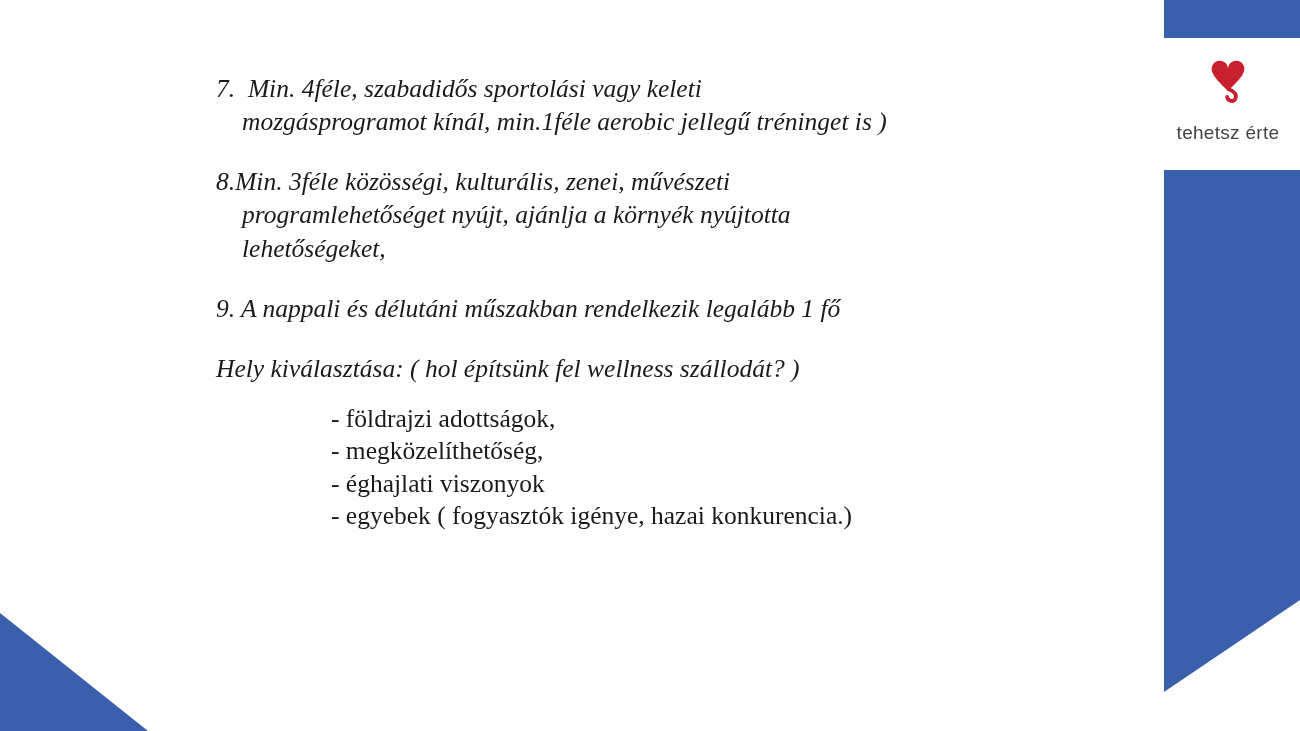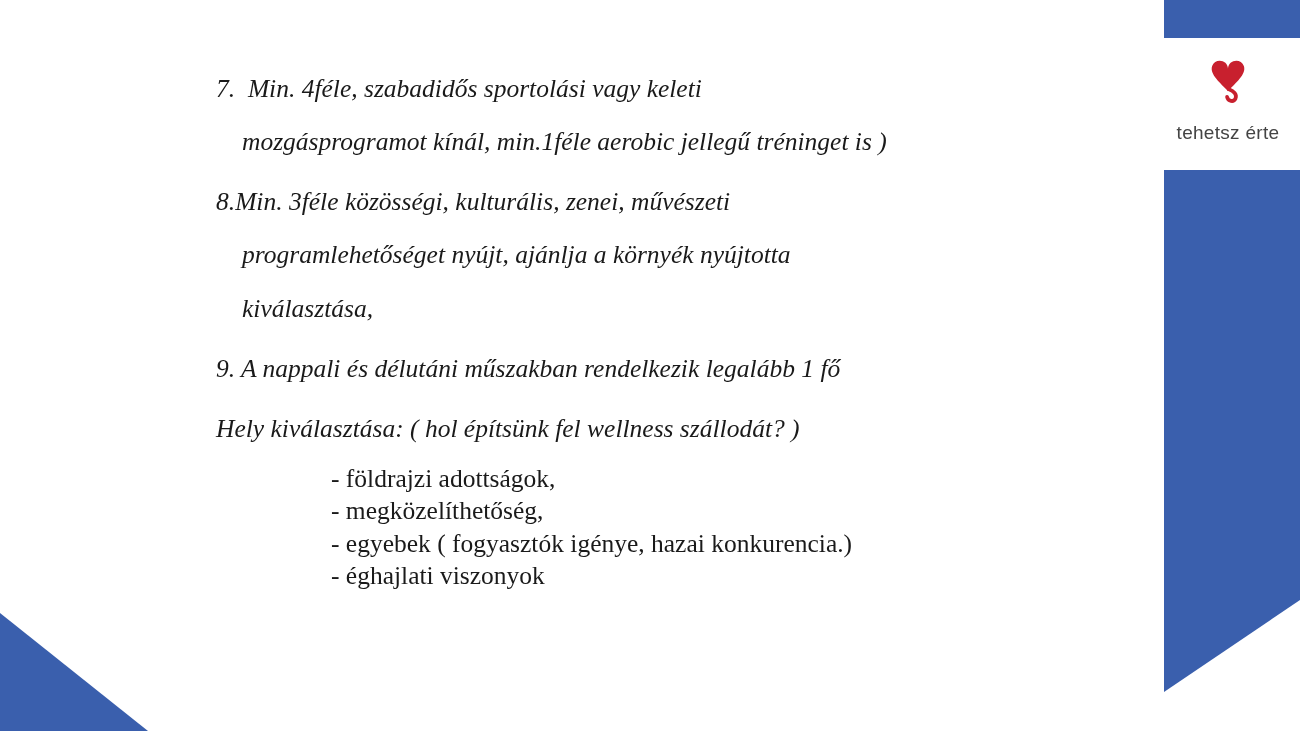--- a/index.html
+++ b/index.html
@@ -102,21 +102,20 @@
   .item {
     display: block;
     white-space: pre-wrap;
   }
   .item.num {
     text-indent: 0;
   }
   .indent {
     display: block;
     padding-left: 26px;
-    margin-top: 20px;
   }
   .sub-list {
     margin-top: 18px;
     padding-left: 115px;
   }
   .sub-list .line {
     display: block;
     line-height: 1.27;
   }
   .heading-line {
@@ -144,32 +143,32 @@
   <div class="content">
 
     <div class="block">
       <span class="item num"><span>7.</span>&nbsp; <span>Min. 4féle, szabadidős sportolási vagy keleti</span></span>
       <span class="indent">mozgásprogramot kínál, min.1féle aerobic jellegű tréninget is )</span>
     </div>
 
     <div class="block">
       <span class="item num"><span>8.</span><span>Min. 3féle közösségi, kulturális, zenei, művészeti</span></span>
       <span class="indent">programlehetőséget nyújt, ajánlja a környék nyújtotta</span>
-      <span class="indent">kiválasztása,</span>
+      <span class="indent">lehetőségeket,</span>
     </div>
 
     <div class="block">
       <span class="item num"><span>9.</span> <span>A nappali és délutáni műszakban rendelkezik legalább 1 fő</span></span>
     </div>
 
     <div class="block tight">
       <span class="heading-line">Hely kiválasztása: ( hol építsünk fel wellness szállodát? )</span>
     </div>
 
     <div class="sub-list">
       <span class="line">- földrajzi adottságok,</span>
       <span class="line">- megközelíthetőség,</span>
+      <span class="line">- éghajlati viszonyok</span>
       <span class="line">- egyebek ( fogyasztók igénye, hazai konkurencia.)</span>
-      <span class="line">- éghajlati viszonyok</span>
     </div>
 
   </div>
 </div>
 
 </body></html>

